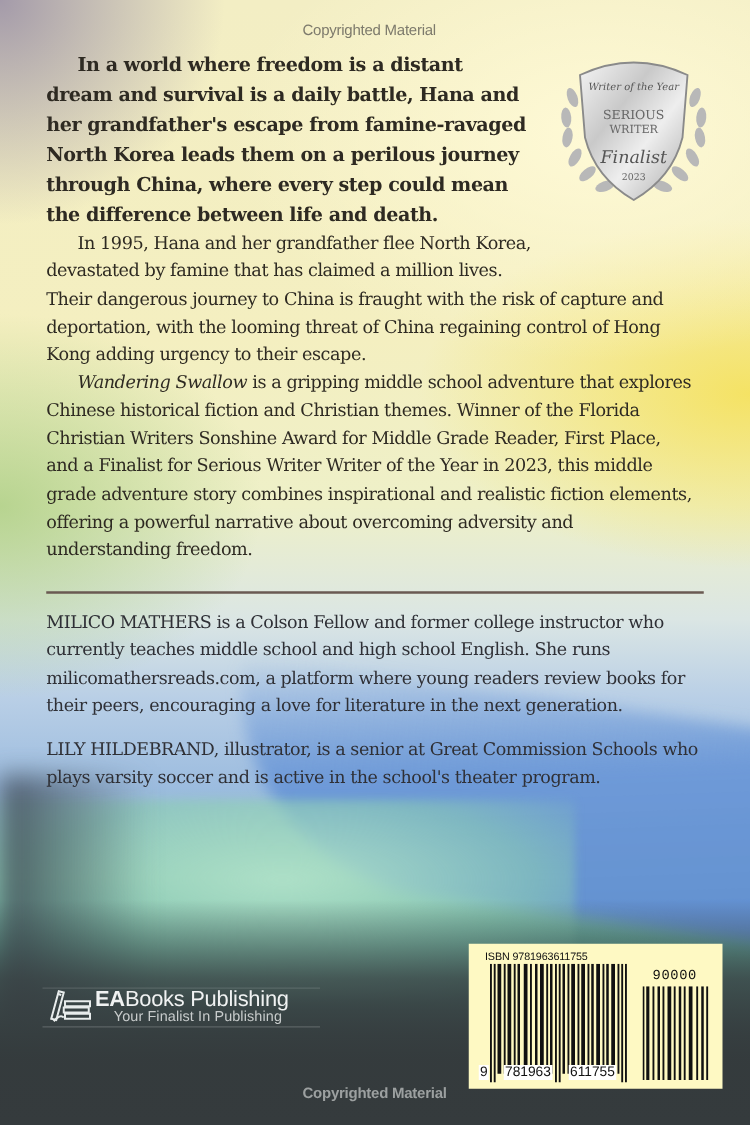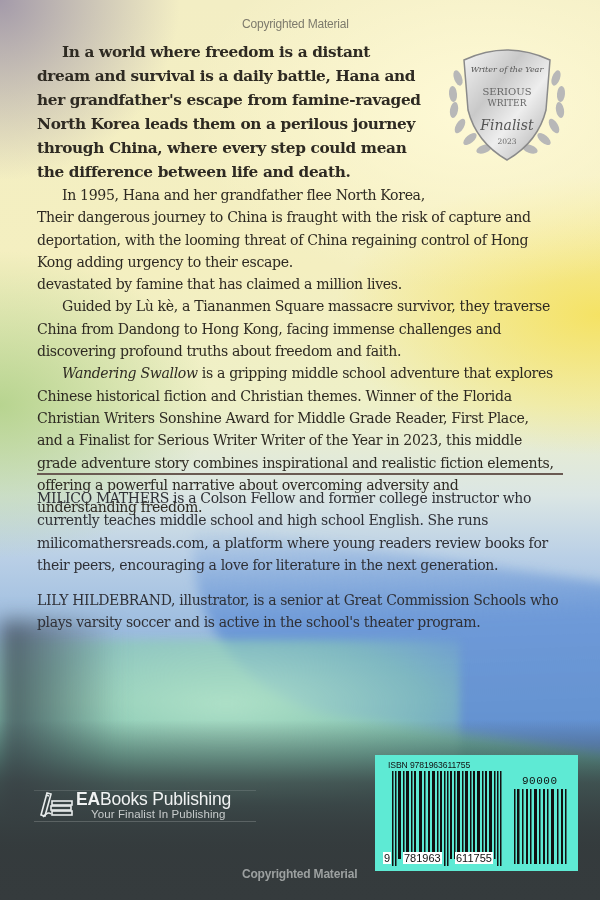--- a/index.html
+++ b/index.html
@@ -92,21 +92,21 @@
       font-size: 17.5px; line-height: 18px; letter-spacing: -0.2px;
     }
     .pub-name b { font-weight: bold; }
     .pub-tag {
       font-family: "Liberation Sans", sans-serif; color: #c8cccc;
       font-size: 11.5px; line-height: 13px; margin-left: 15px; letter-spacing: 0.1px;
     }
 
     .barcode-box {
       position: absolute; left: 375px; top: 755px; width: 203px; height: 116px;
-      background: #5eead4;
+      background: #fef9c3;
     }
     .isbn-label {
       position: absolute; left: 13px; top: 5px;
       font-family: "Liberation Sans", sans-serif; font-size: 8.6px; color: #111;
       letter-spacing: -0.1px;
     }
     .price-code {
       position: absolute; left: 147px; top: 20px;
       font-family: Liberation Mono, monospace; font-size: 11px; color: #111;
       letter-spacing: 0.5px;
@@ -126,23 +126,22 @@
 <div class="bg-blue"></div>
 <div class="bg-green"></div>
 <div class="bg-dark-left"></div>
 <div class="bg-dark"></div>
 
 <div class="watermark top">Copyrighted Material</div>
 
 <div class="blurb">
   <p class="p1">In a world where freedom is a distant dream and survival is a daily battle, Hana and her grandfather's escape from famine-ravaged North Korea leads them on a perilous journey through China, where every step could mean the difference between life and death.</p>
   <p class="p">In 1995, Hana and her grandfather flee North Korea,</p>
+  <p class="p noindent">devastated by famine that has claimed a million lives.</p>
   <p class="p noindent">Their dangerous journey to China is fraught with the risk of capture and deportation, with the looming threat of China regaining control of Hong Kong adding urgency to their escape.</p>
-  <p class="p noindent">devastated by famine that has claimed a million lives.</p>
-  <p class="p">Guided by Lù kè, a Tiananmen Square massacre survivor, they traverse China from Dandong to Hong Kong, facing immense challenges and discovering profound truths about freedom and faith.</p>
   <p class="p"><em>Wandering Swallow</em><span> is a gripping middle school adventure that explores Chinese historical fiction and Christian themes. Winner of the Florida Christian Writers Sonshine Award for Middle Grade Reader, First Place, and a Finalist for Serious Writer Writer of the Year in 2023, this middle grade adventure story combines inspirational and realistic fiction elements, offering a powerful narrative about overcoming adversity and understanding freedom.</span></p>
 </div>
 
 <div class="badge">
   <svg width="130" height="128" viewBox="0 0 130 128">
     <defs>
       <linearGradient id="shield" x1="0" y1="0" x2="1" y2="1">
         <stop offset="0" stop-color="#f4f4f4"></stop>
         <stop offset="0.35" stop-color="#c9c9c9"></stop>
         <stop offset="0.6" stop-color="#eeeeee"></stop>

